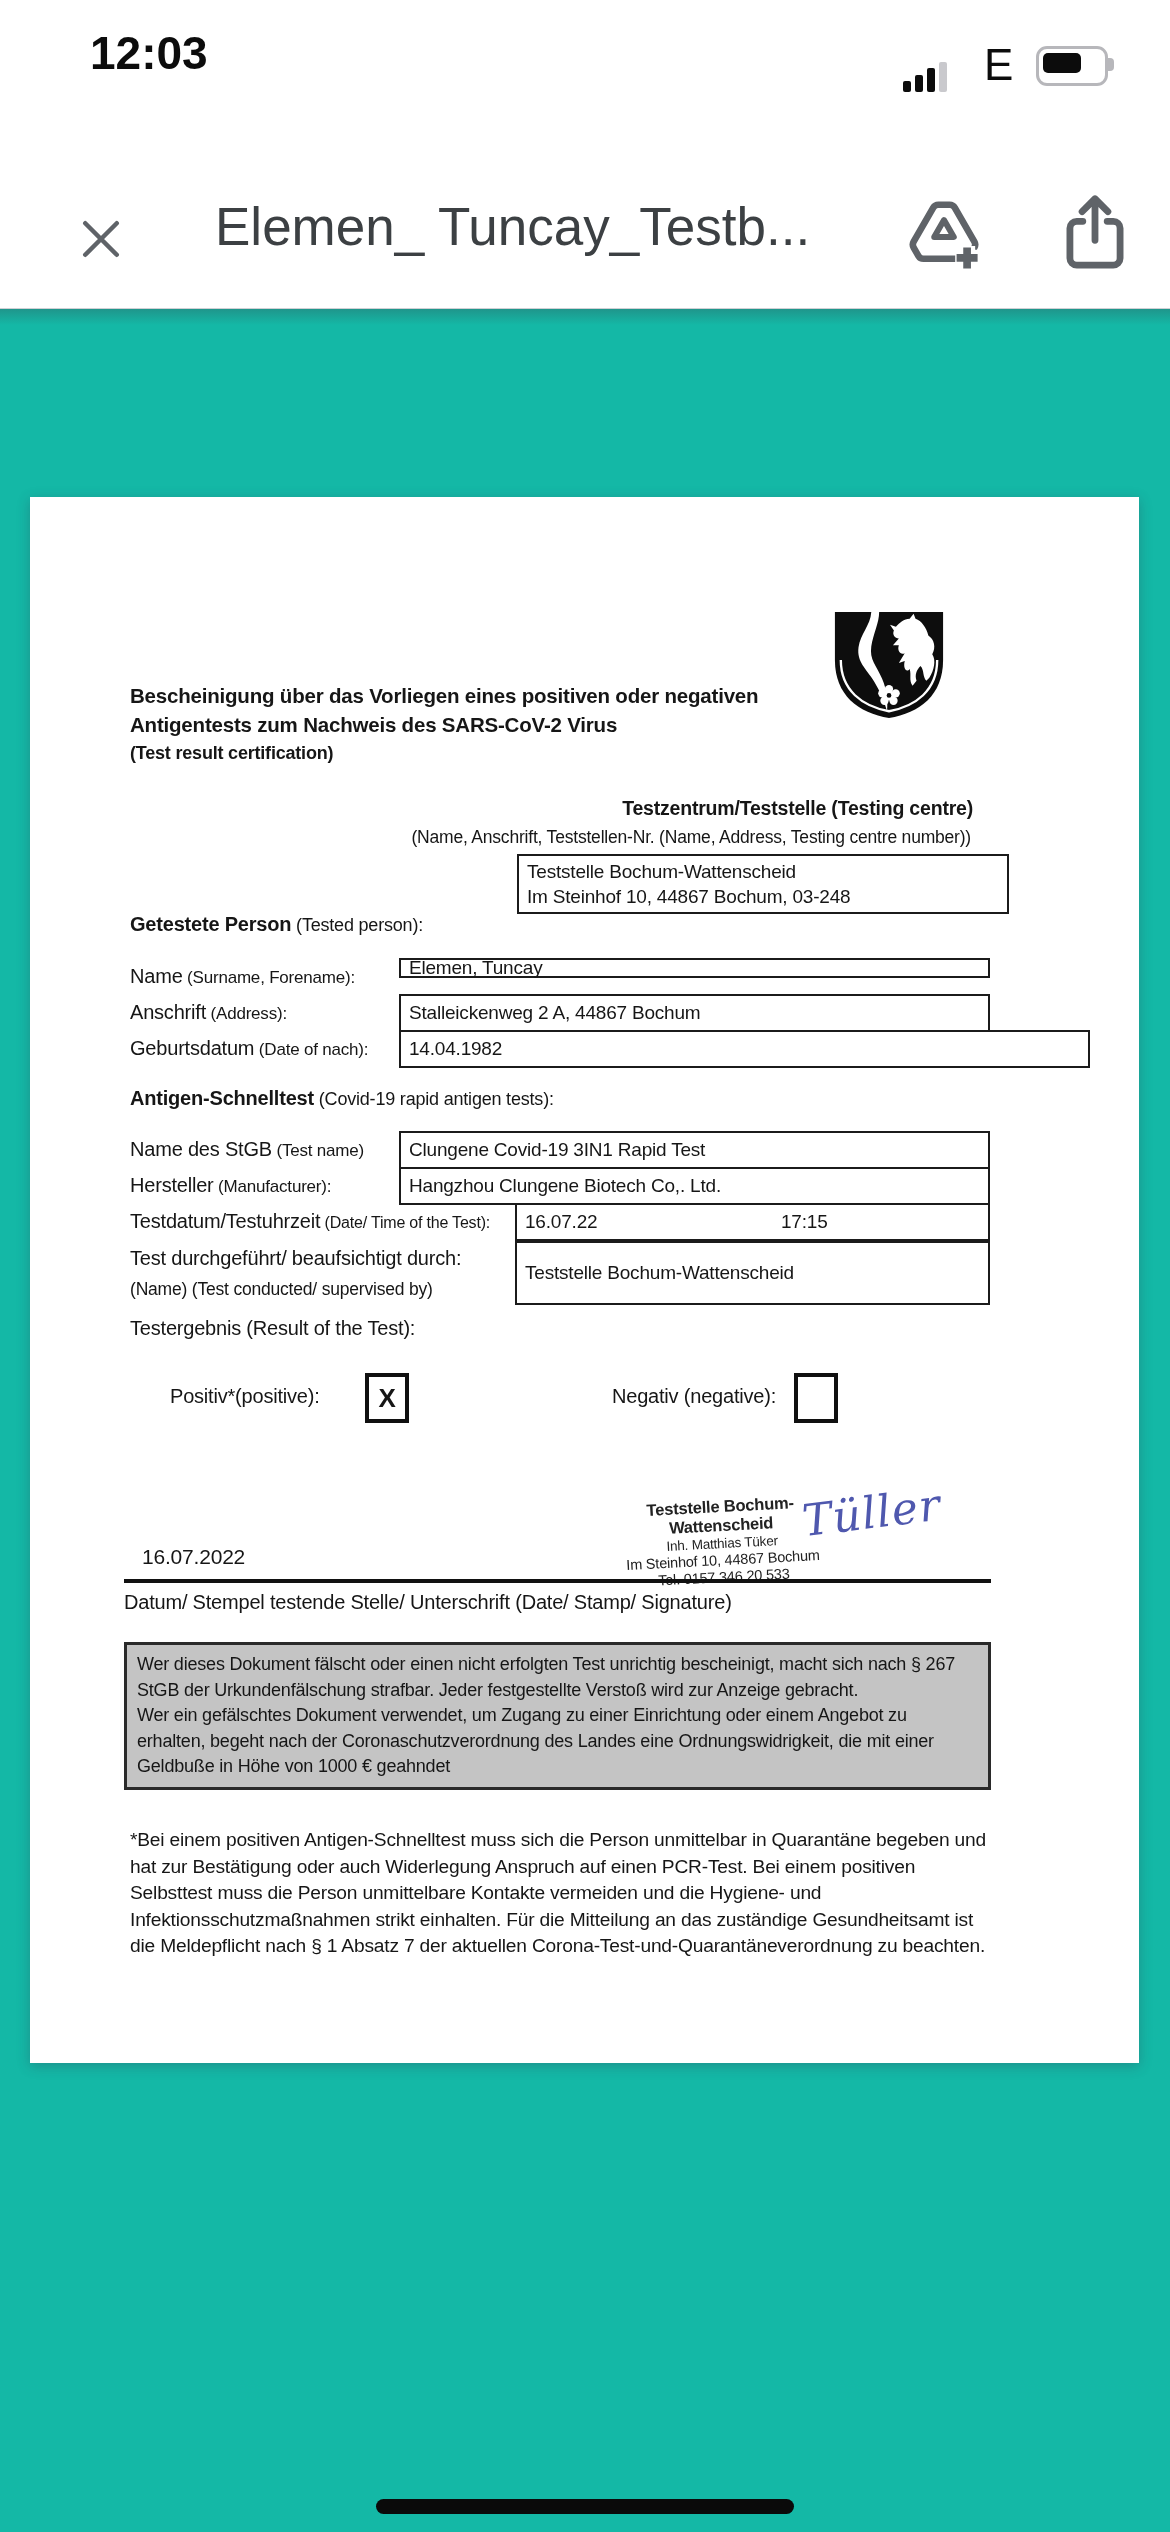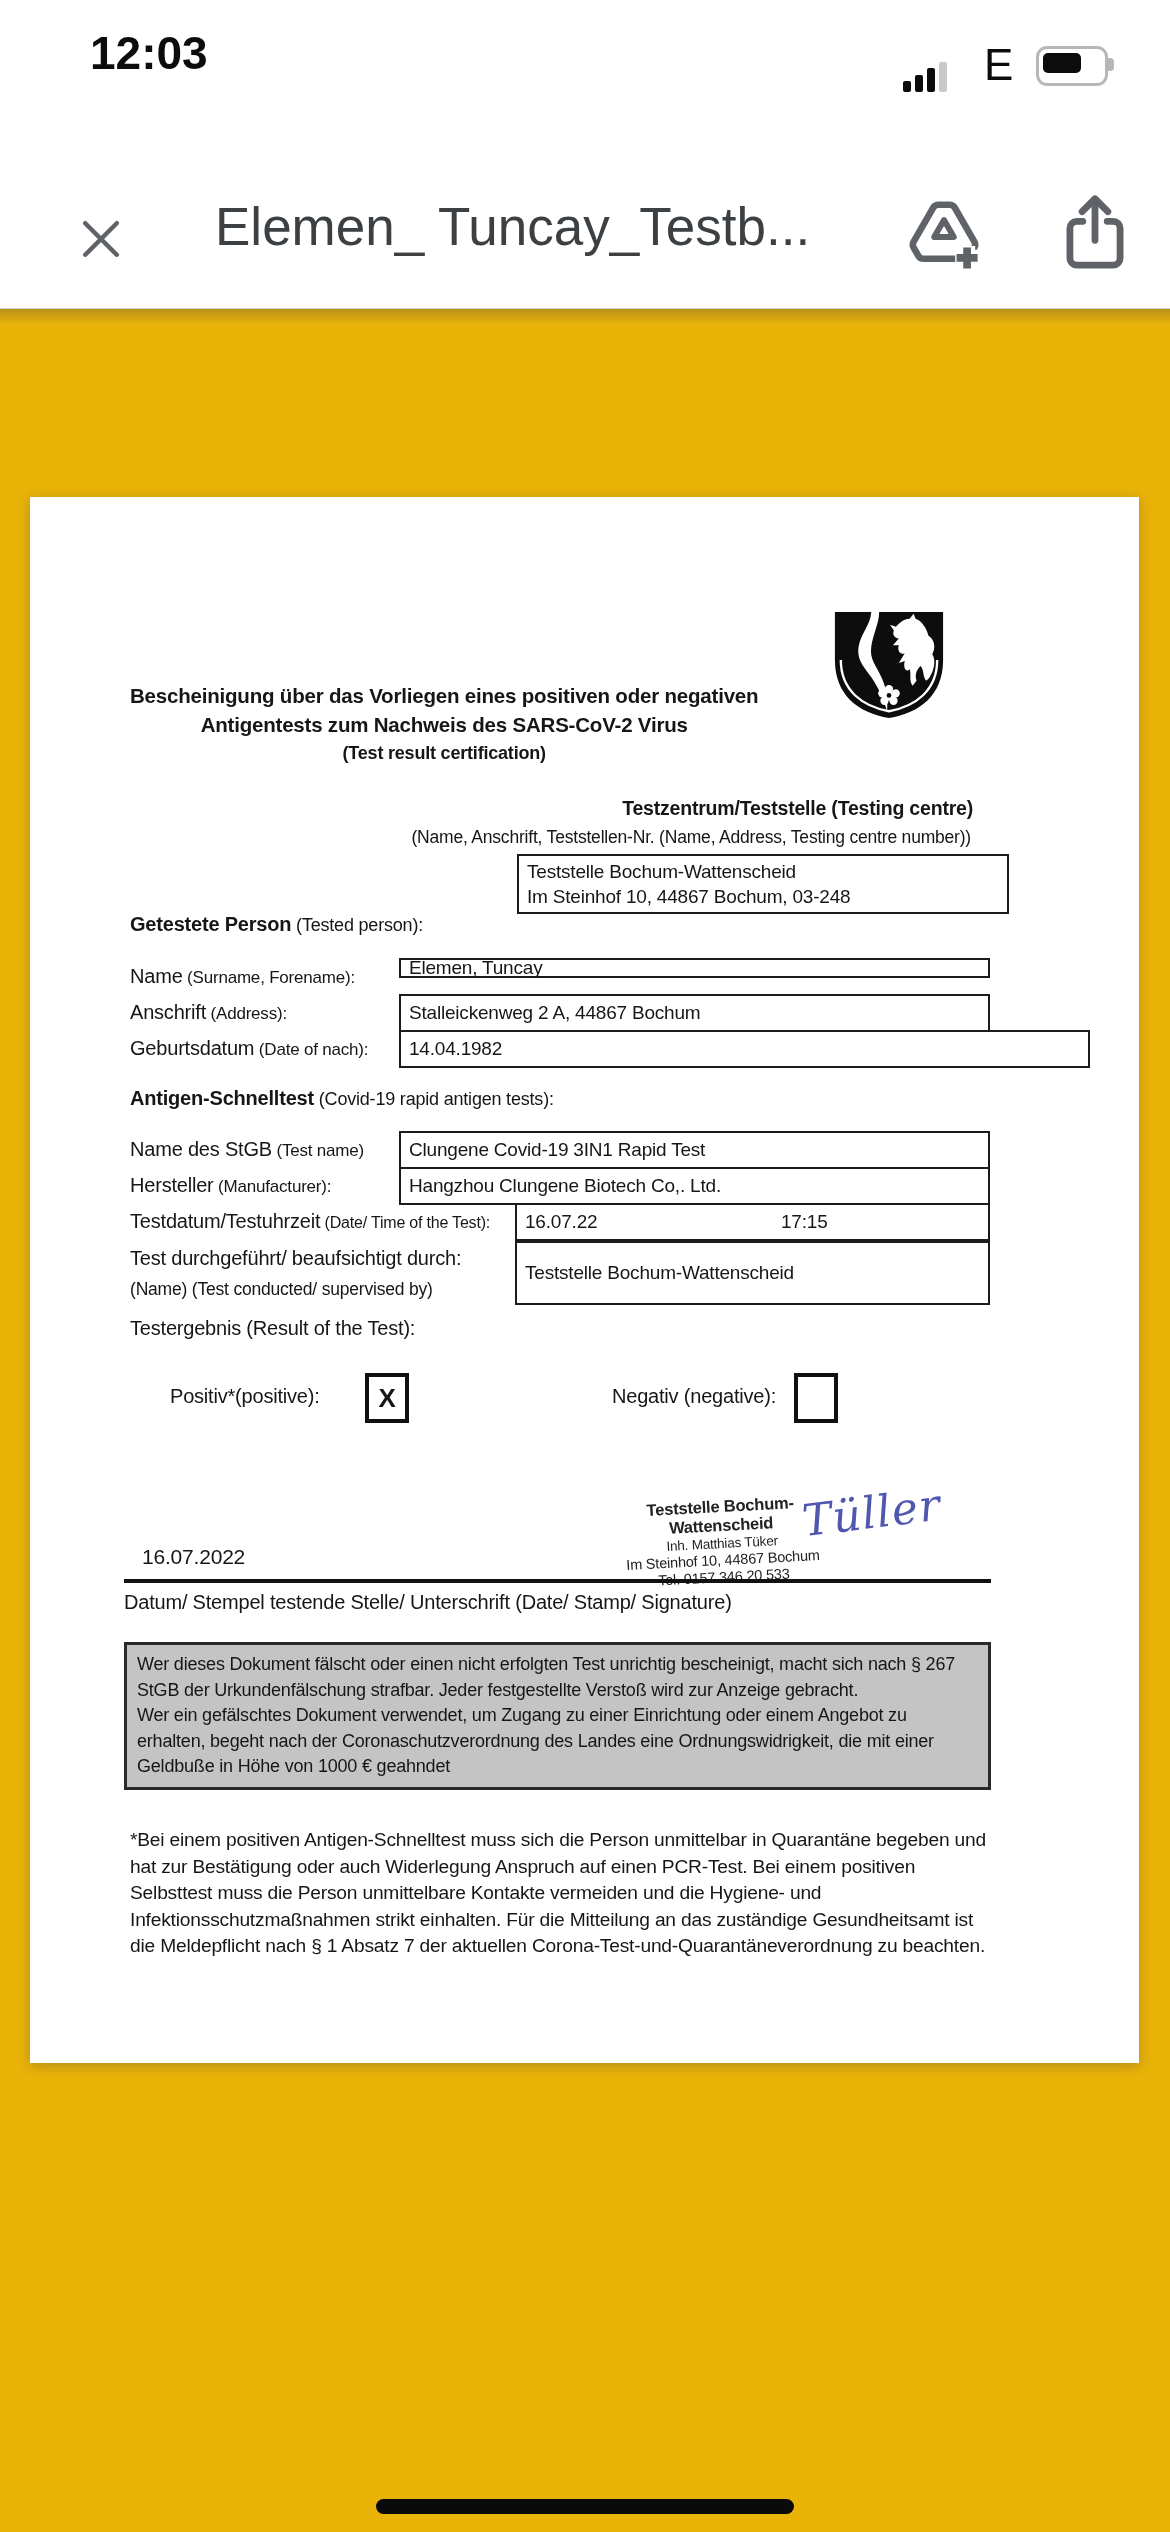--- a/index.html
+++ b/index.html
@@ -1,17 +1,17 @@
 <!DOCTYPE html>
 <html><head>
 <meta charset="utf-8">
 <style>
   html,body{margin:0;padding:0;}
   body{width:1170px;height:2532px;font-family:"Liberation Sans",sans-serif;}
-  .phone{position:relative;width:1170px;height:2532px;background:#eab308;overflow:hidden;}
+  .phone{position:relative;width:1170px;height:2532px;background:#14b8a6;overflow:hidden;}
   .abs{position:absolute;}
 
   
   .chrome{position:absolute;top:0;left:0;width:1170px;height:308px;background:#ffffff;border-bottom:1px solid #cfd0d4;}
   .chrome-shadow{position:absolute;top:309px;left:0;width:1170px;height:16px;
     background:linear-gradient(to bottom,rgba(60,60,70,0.28),rgba(60,60,70,0));}
   .time{left:90px;top:26px;font-size:46px;font-weight:700;color:#0c0c0c;letter-spacing:0px;}
   .sig{left:903px;top:58px;width:52px;height:34px;display:flex;align-items:flex-end;gap:4px;}
   .sig i{display:block;width:8px;border-radius:2px;background:#0c0c0c;}
   .sig i.off{background:#c9c9cd;}
@@ -21,21 +21,21 @@
   .batt .nub{position:absolute;right:-9px;top:9px;width:6px;height:13px;background:#b7b7bb;border-radius:0 4px 4px 0;}
 
   .doc-title{left:215px;top:196px;width:680px;font-size:53px;color:#3c4043;white-space:nowrap;overflow:hidden;}
   .iconbtn{cursor:pointer;}
 
   
   .page{position:absolute;left:30px;top:497px;width:1109px;height:1566px;background:#ffffff;
         box-shadow:0 3px 12px rgba(50,50,75,0.30);color:#161616;}
   .page *{letter-spacing:-0.2px;}
   .b{font-weight:700;}
-  .t-title{left:100px;top:184px;font-size:20.5px;font-weight:700;line-height:29px;letter-spacing:-0.4px;text-align:center;}
+  .t-title{left:100px;top:184px;font-size:20.5px;font-weight:700;line-height:29px;letter-spacing:-0.4px;}
   .t-title .sm{font-size:18px;}
   .tc-head{right:166px;top:300px;font-size:19.5px;font-weight:700;}
   .tc-sub{right:168px;top:330px;font-size:17.5px;}
   .tc-box{left:487px;top:357px;width:472px;border:2px solid #1b1b1b;padding:3px 8px;font-size:19px;line-height:25px;}
   .sec{font-size:20px;}
   .sec .sm, .lab .sm{font-size:17px;font-weight:400;}
   .lab{font-size:20px;}
   .vbox{border:2px solid #1b1b1b;font-size:19px;display:flex;align-items:center;padding-left:8px;box-sizing:border-box;background:#fff;}
   .chk{width:36px;height:42px;border:4px solid #101010;display:flex;align-items:center;justify-content:center;
        font-size:26px;font-weight:700;box-sizing:content-box;}

